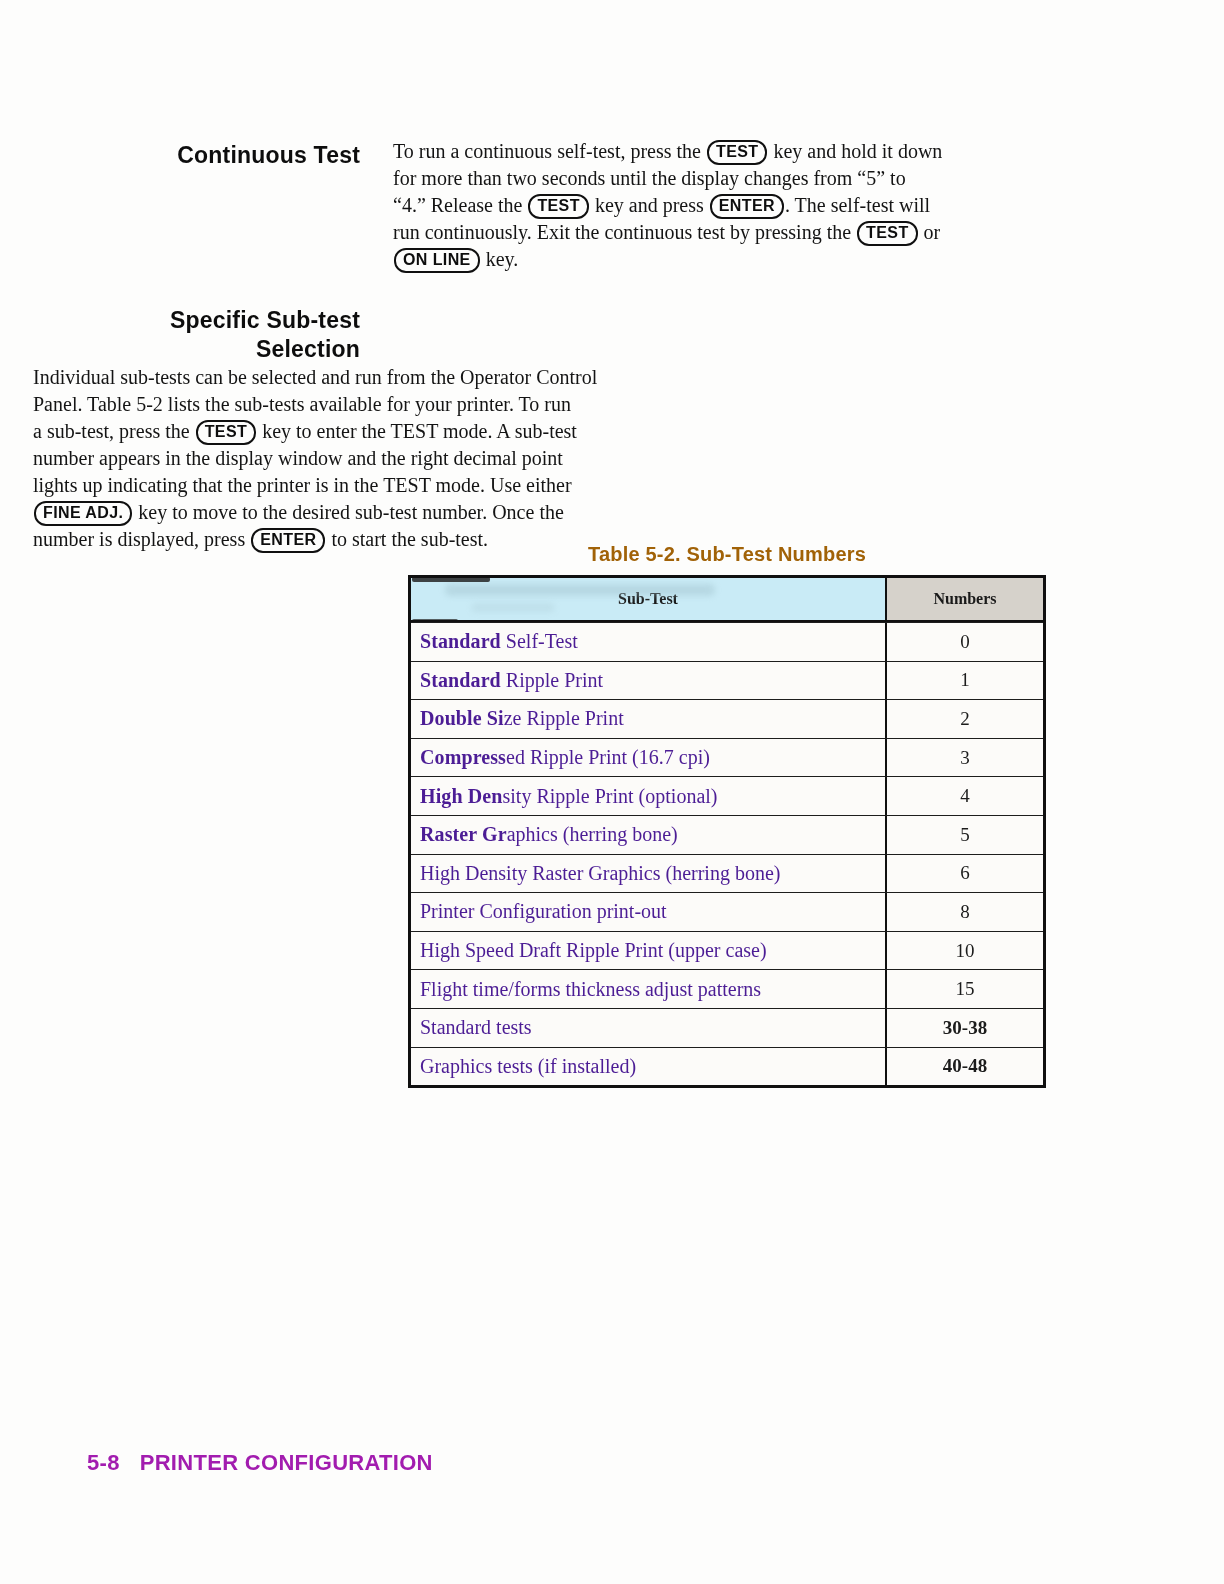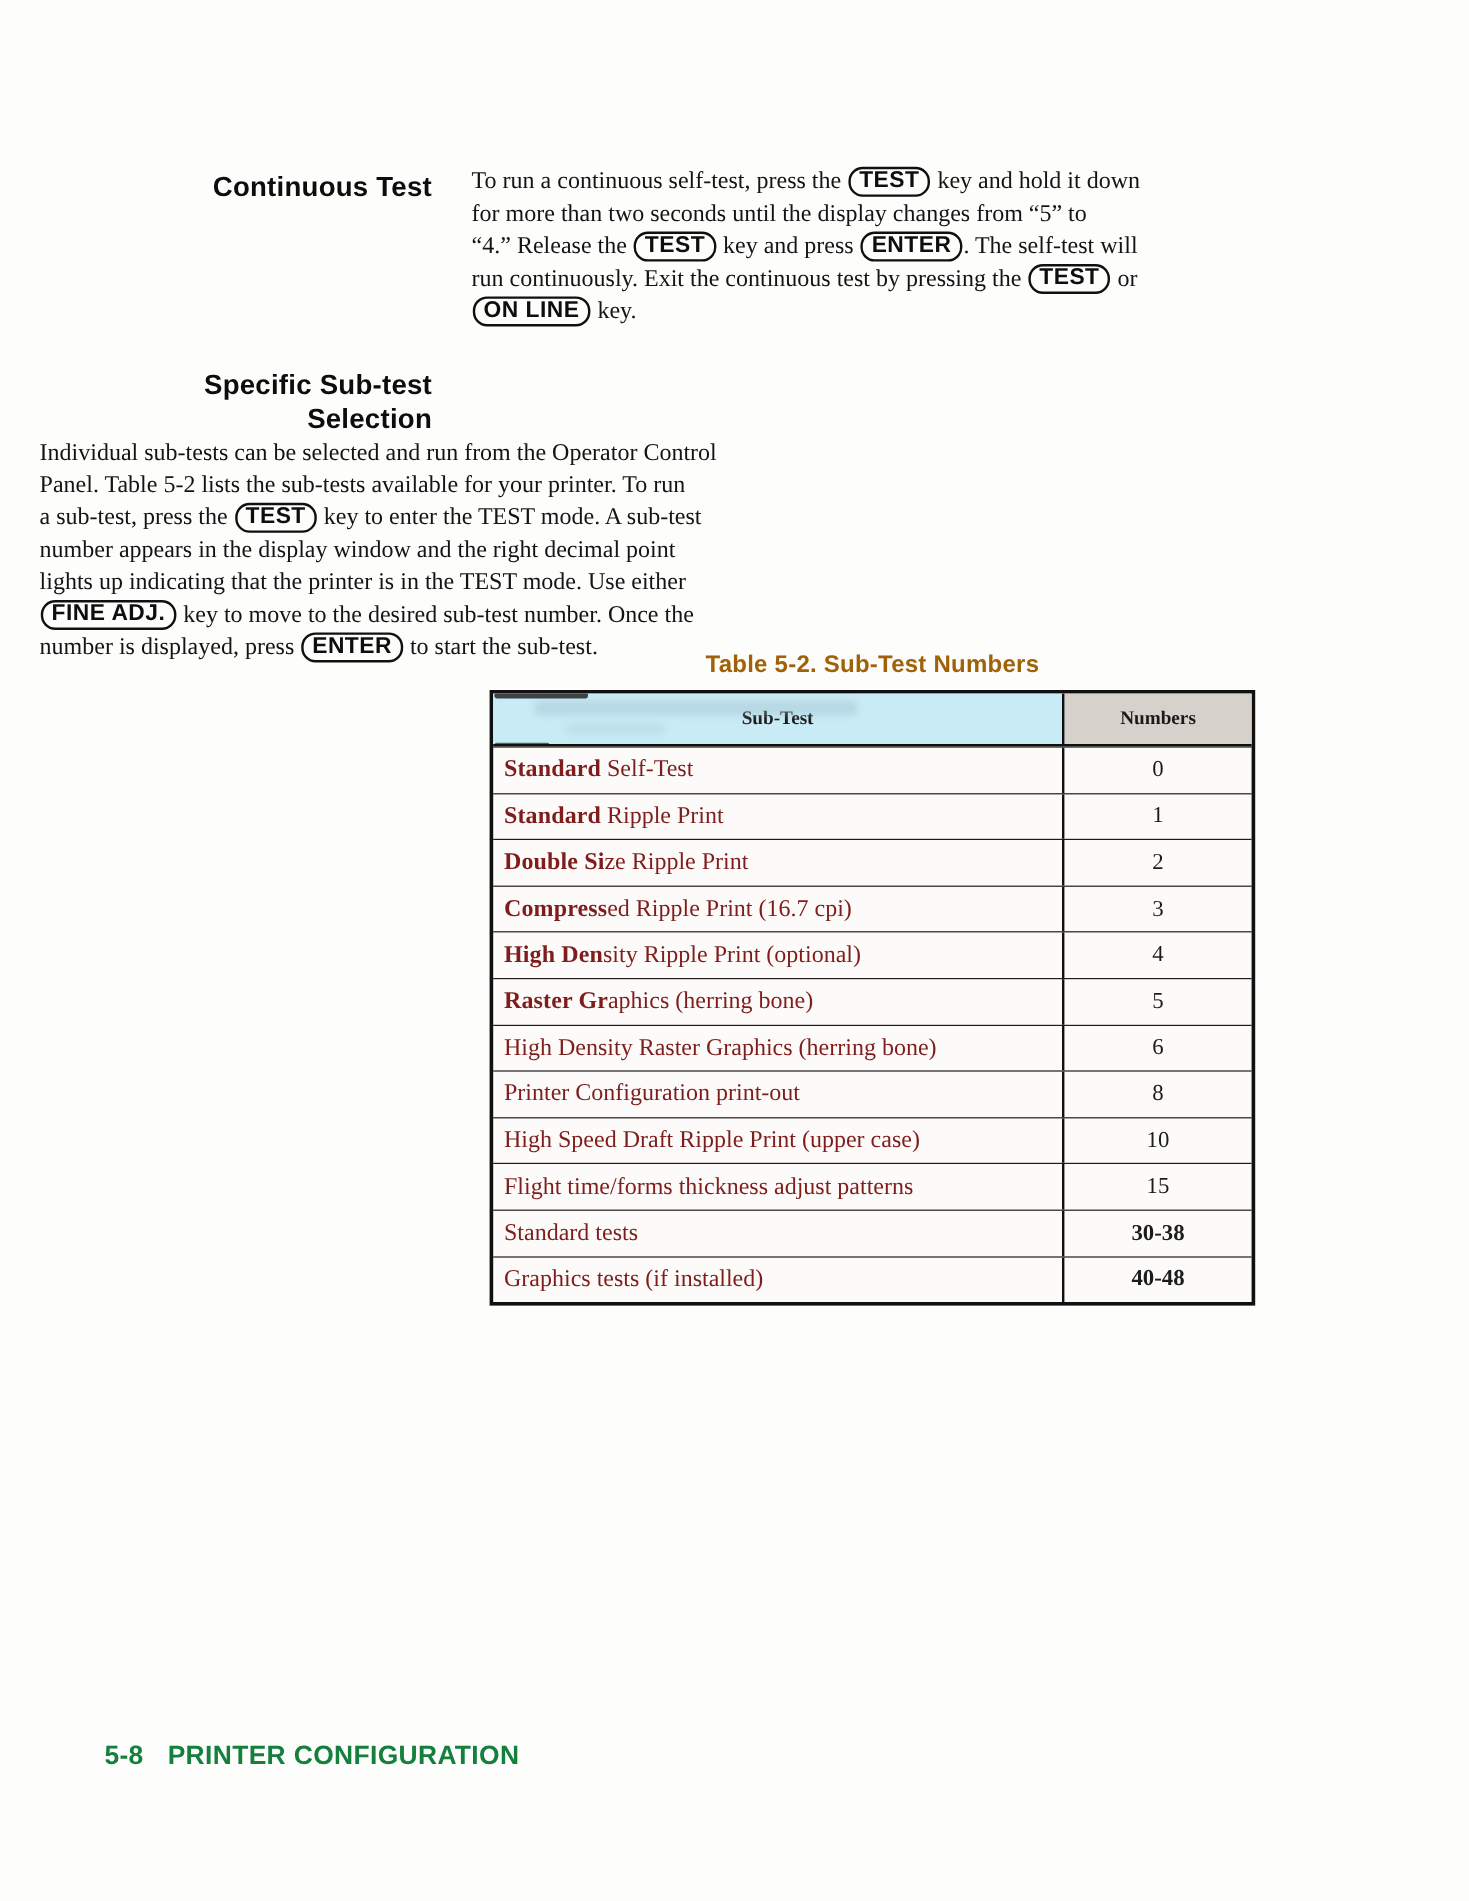--- a/index.html
+++ b/index.html
@@ -19,21 +19,21 @@
     font-size:23px; line-height:29px; color:#0d0d0d; letter-spacing:0.2px;
   }
   .body-col {
     width:662px; margin-left:33px;
     font-size:20px; line-height:27px; color:#141414;
   }
   .keycap {
     display:inline-block; border:2px solid #101010; border-radius:12px;
     padding:0 7px 1px 7px; margin:0 1px;
     font-family:"Liberation Sans", sans-serif; font-weight:bold;
-    font-size:19px; line-height:20px; letter-spacing:0.4px;
+    font-size:16px; line-height:20px; letter-spacing:0.4px;
     vertical-align:1px; white-space:nowrap; color:#0e0e0e;
   }
 
   
   .table-block { position:absolute; left:408px; top:543px; width:638px; }
   .table-title {
     text-align:center; font-family:"Liberation Sans", sans-serif;
     font-weight:bold; font-size:20px; color:#a16207; margin:0 0 9px 0;
     letter-spacing:0.2px;
   }
@@ -52,36 +52,36 @@
     content:""; position:absolute; left:60px; right:330px; top:25px; height:9px;
     background:#a7c6cf; opacity:0.30; filter:blur(3px); border-radius:5px;
   }
   .smudge { position:absolute; background:#242424; border-radius:2px; }
   .smudge-a { left:1px; top:-1px; width:78px; height:5px; opacity:0.85; }
   .smudge-b { left:1px; top:41px; width:46px; height:4px; opacity:0.7; }
   .trow { display:flex; height:37.6px; border-top:1.8px solid #1d1d1d; }
   .trow:first-of-type { border-top:none; }
   .tcell-label {
     flex:1; display:flex; align-items:center; padding-left:9px;
-    font-size:20px; color:#7f1d1d;
+    font-size:20px; color:#4c1d95;
   }
   .tcell-num {
     width:156px; border-left:2.5px solid #101010;
     display:flex; align-items:center; justify-content:center;
     font-size:19px; color:#1c1c1c;
   }
   .lb { font-weight:bold; letter-spacing:0.1px; white-space:pre; }
   .lr { white-space:pre; }
   .bn { font-weight:bold; }
 
   
   .footer {
     position:absolute; left:87px; top:1450px;
     font-family:"Liberation Sans", sans-serif; font-weight:bold;
-    font-size:22px; color:#15803d; letter-spacing:0.3px;
+    font-size:22px; color:#a21caf; letter-spacing:0.3px;
   }
   .footer .ftitle { margin-left:20px; }
 </style>
 </head>
 <body>
 
 <div class="page">
 
   <div class="section" id="sec-continuous">
     <div class="heading-col">

